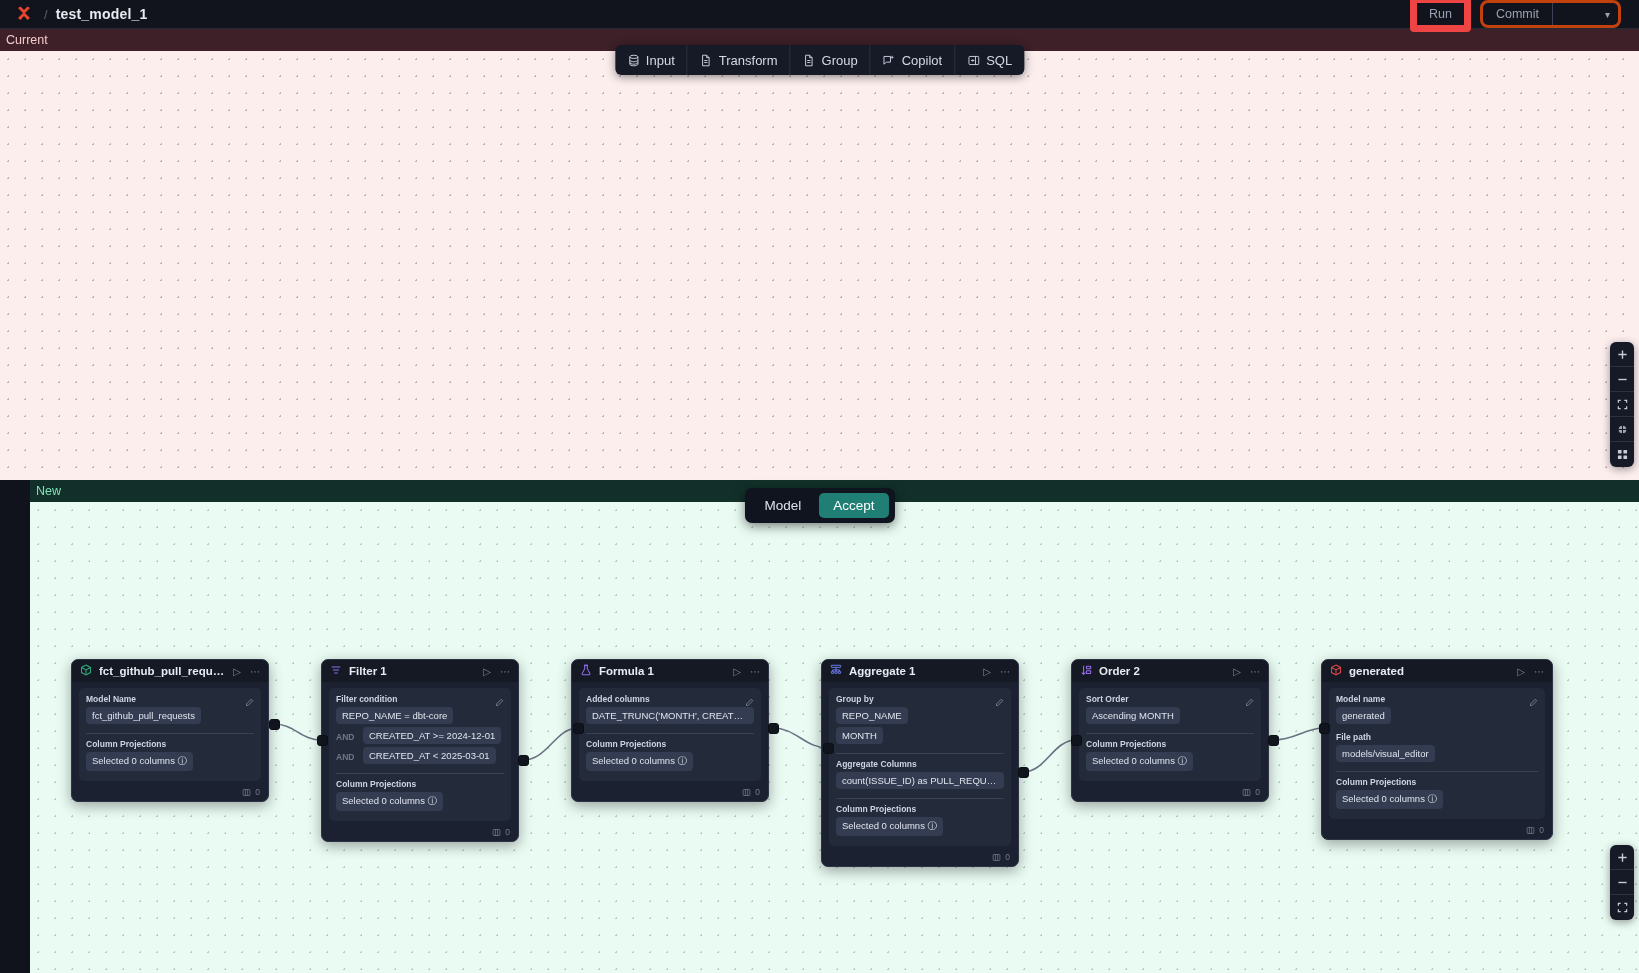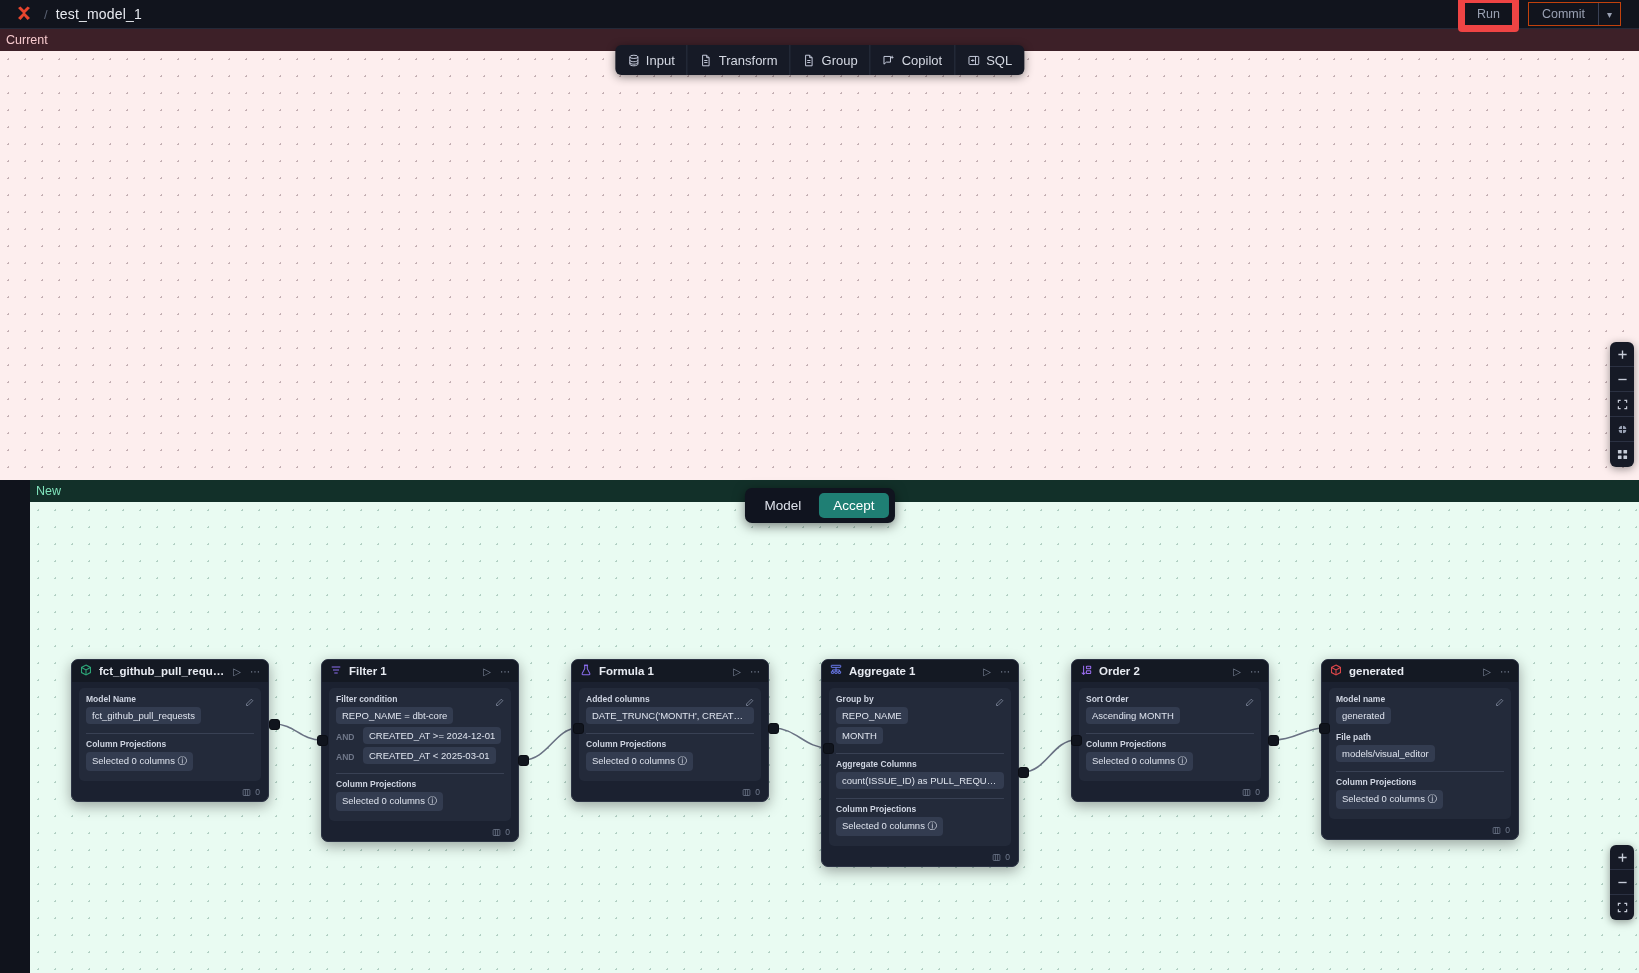--- a/index.html
+++ b/index.html
@@ -15,28 +15,28 @@
   .topbar {
     position: absolute; top: 0; left: 0; width: 1639px; height: 29px;
     background: #11141d;
     border-bottom: 1px solid #242938;
     display: flex; align-items: center; padding: 0 8px;
     z-index: 40;
   }
   .logo-mark { width: 20px; height: 20px; margin-left: 6px; margin-right: 8px;
     display: flex; align-items: center; justify-content: center; }
   .slash { color: #5a6172; font-size: 13px; margin: 0 8px 0 2px; }
-  .model-title { color: #e8eaf0; font-size: 14px; font-weight: normal; letter-spacing: .2px; }
+  .model-title { color: #e8eaf0; font-size: 14px; font-weight: bold; letter-spacing: .2px; }
   .topbar-right { margin-left: auto; display: flex; align-items: center; gap: 9px; padding-right: 10px; }
   .tb-btn {
     border: 7px solid #ef4444; background: transparent; color: #99a0b2;
     font-size: 12.5px; border-radius: 4px; padding: 4px 12px;
     font-family: "Liberation Sans", sans-serif; cursor: pointer;
   }
-  .commit-group { display: flex; border: 1px solid #c2410c; border-radius: 0; overflow: hidden; }
+  .commit-group { display: flex; border: 3px solid #c2410c; border-radius: 8px; overflow: hidden; gap: 44px; }
   .commit-group .cg-main { border: none; border-right: 1px solid #3a4155; border-radius: 0; padding: 4px 13px; }
   .commit-group .cg-caret { border: none; border-radius: 0; padding: 4px 8px; color: #99a0b2; background: transparent; font-size: 10px; cursor: pointer; }
 
   
   .pane { position: absolute; left: 0; width: 1639px; overflow: hidden; }
   .pane-current { top: 29px; height: 451px; background: #fdeeee; }
   .pane-new { top: 480px; height: 493px; background: #e9fbf2; margin-left: 30px; }
 
   .pane-label {
     position: absolute; left: 0; top: 0; width: 1639px; height: 22px;
@@ -500,21 +500,21 @@
       <span class="icon-sm">
         <svg width="9" height="9" viewBox="0 0 12 12" fill="none" stroke="#717b8e" stroke-width="1">
             <rect x="1.5" y="2" width="9" height="8" rx="1"></rect>
             <path d="M4.5 2v8M7.5 2v8"></path>
           </svg>
       </span>
       <span>0</span>
     </div>
   </div>
 
-  <div class="node" style="left:1321px; top:659px; width:198px;">
+  <div class="node" style="left:1321px; top:659px; width:232px;">
     <div class="node-head">
       <span>
         <svg width="12" height="12" viewBox="0 0 14 14" fill="none" stroke="#e0484b" stroke-width="1.2">
           <path d="M7 1.2 12.2 4v6L7 12.8 1.8 10V4z"></path>
             <path d="M1.8 4 7 6.8 12.2 4M7 6.8v6"></path>
         </svg>
       </span>
       <span class="node-title">generated</span>
       <span class="head-act">▷</span>
       <span class="head-act">⋯</span>

